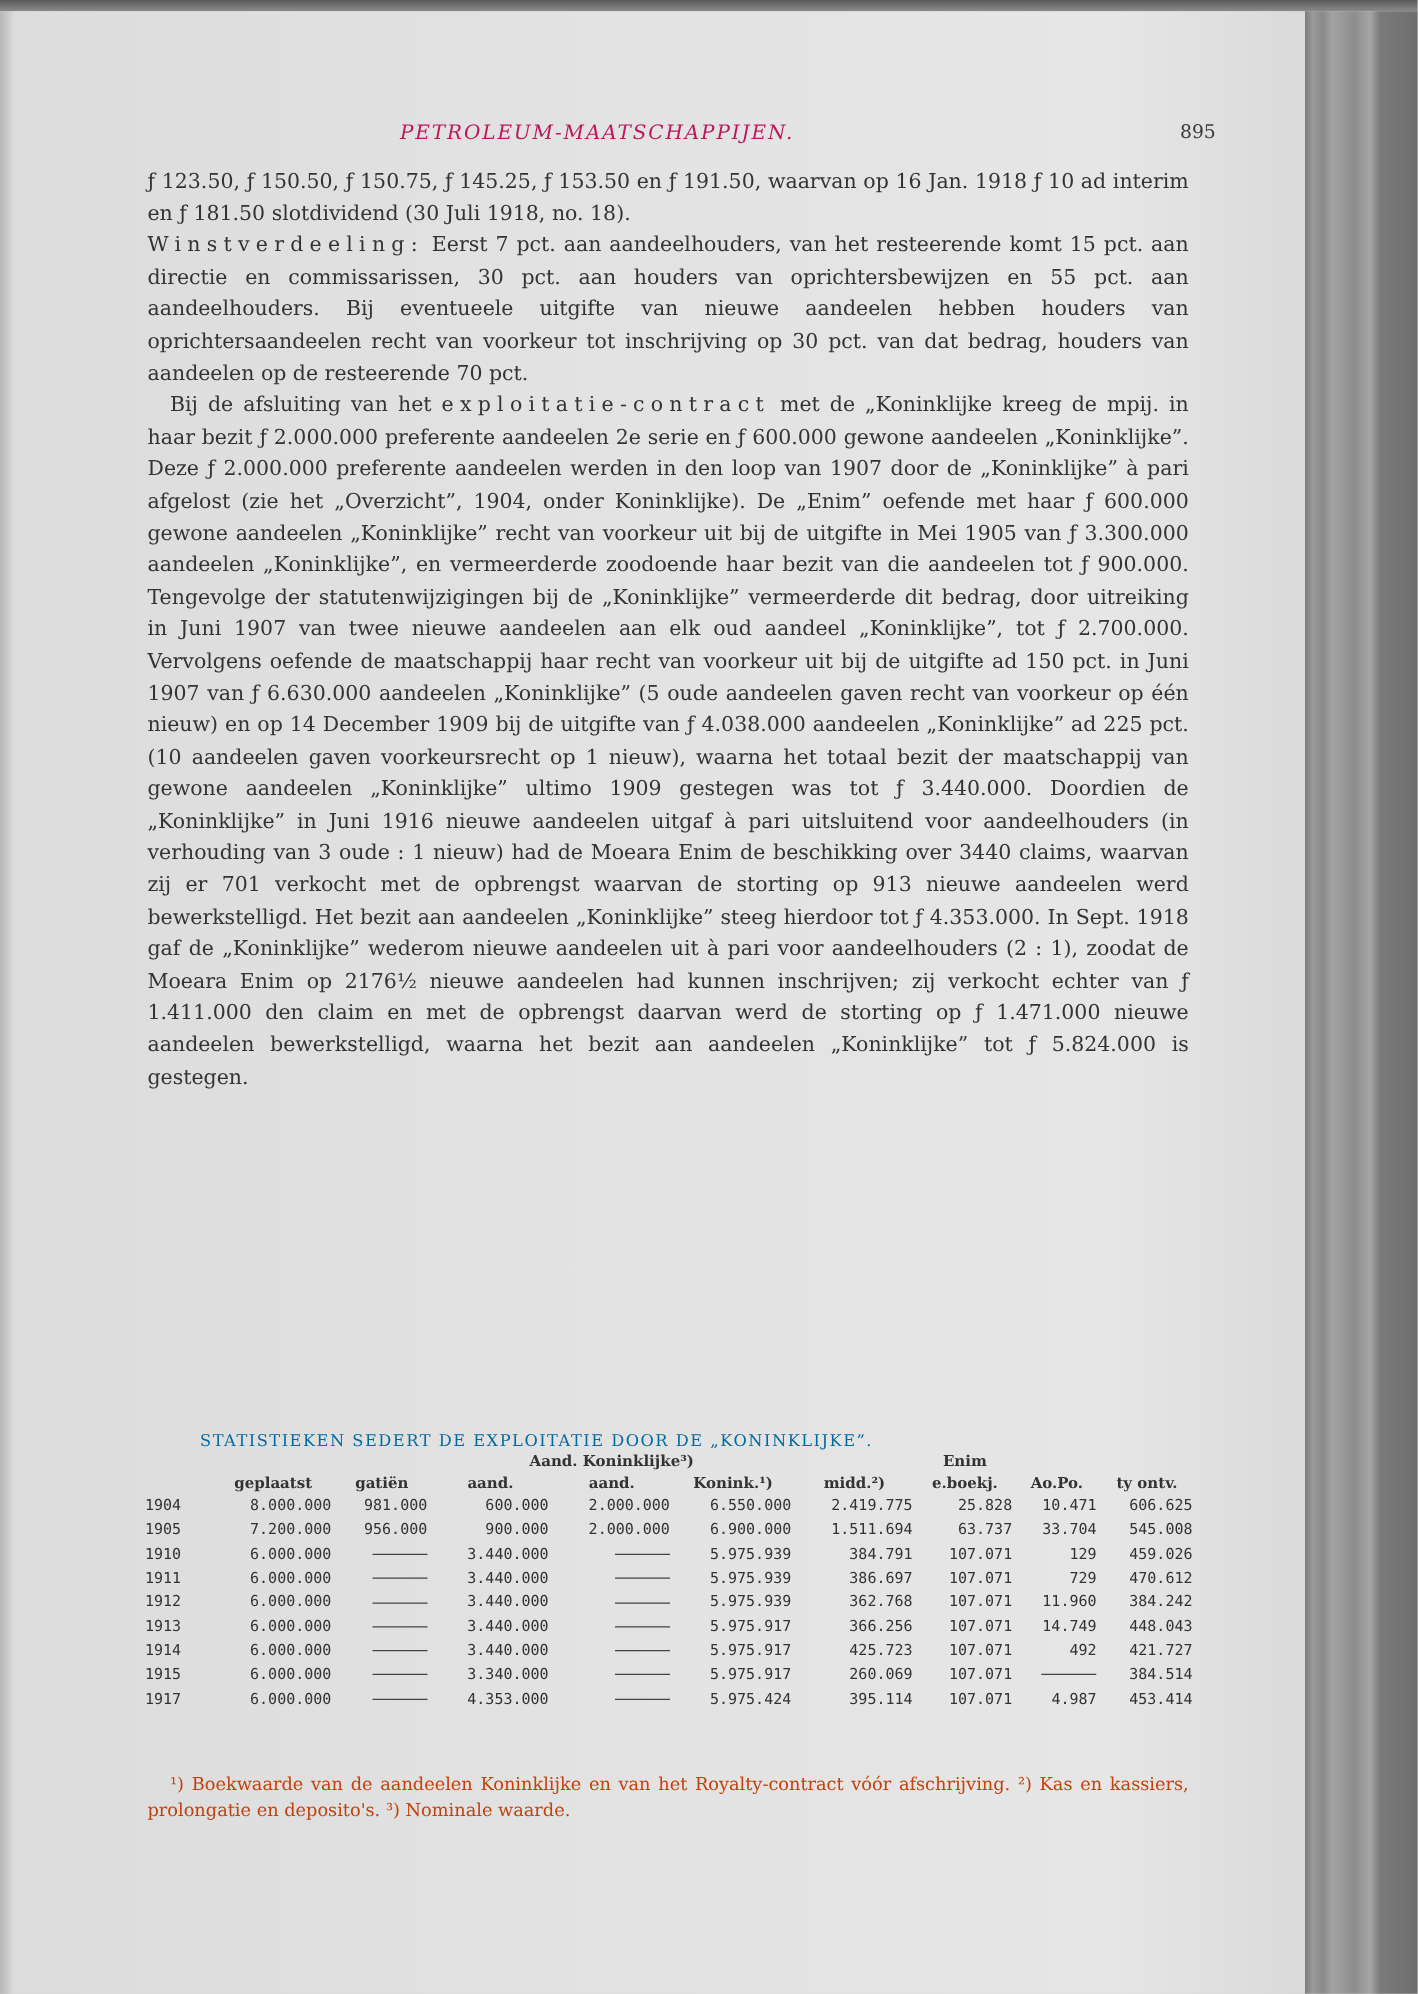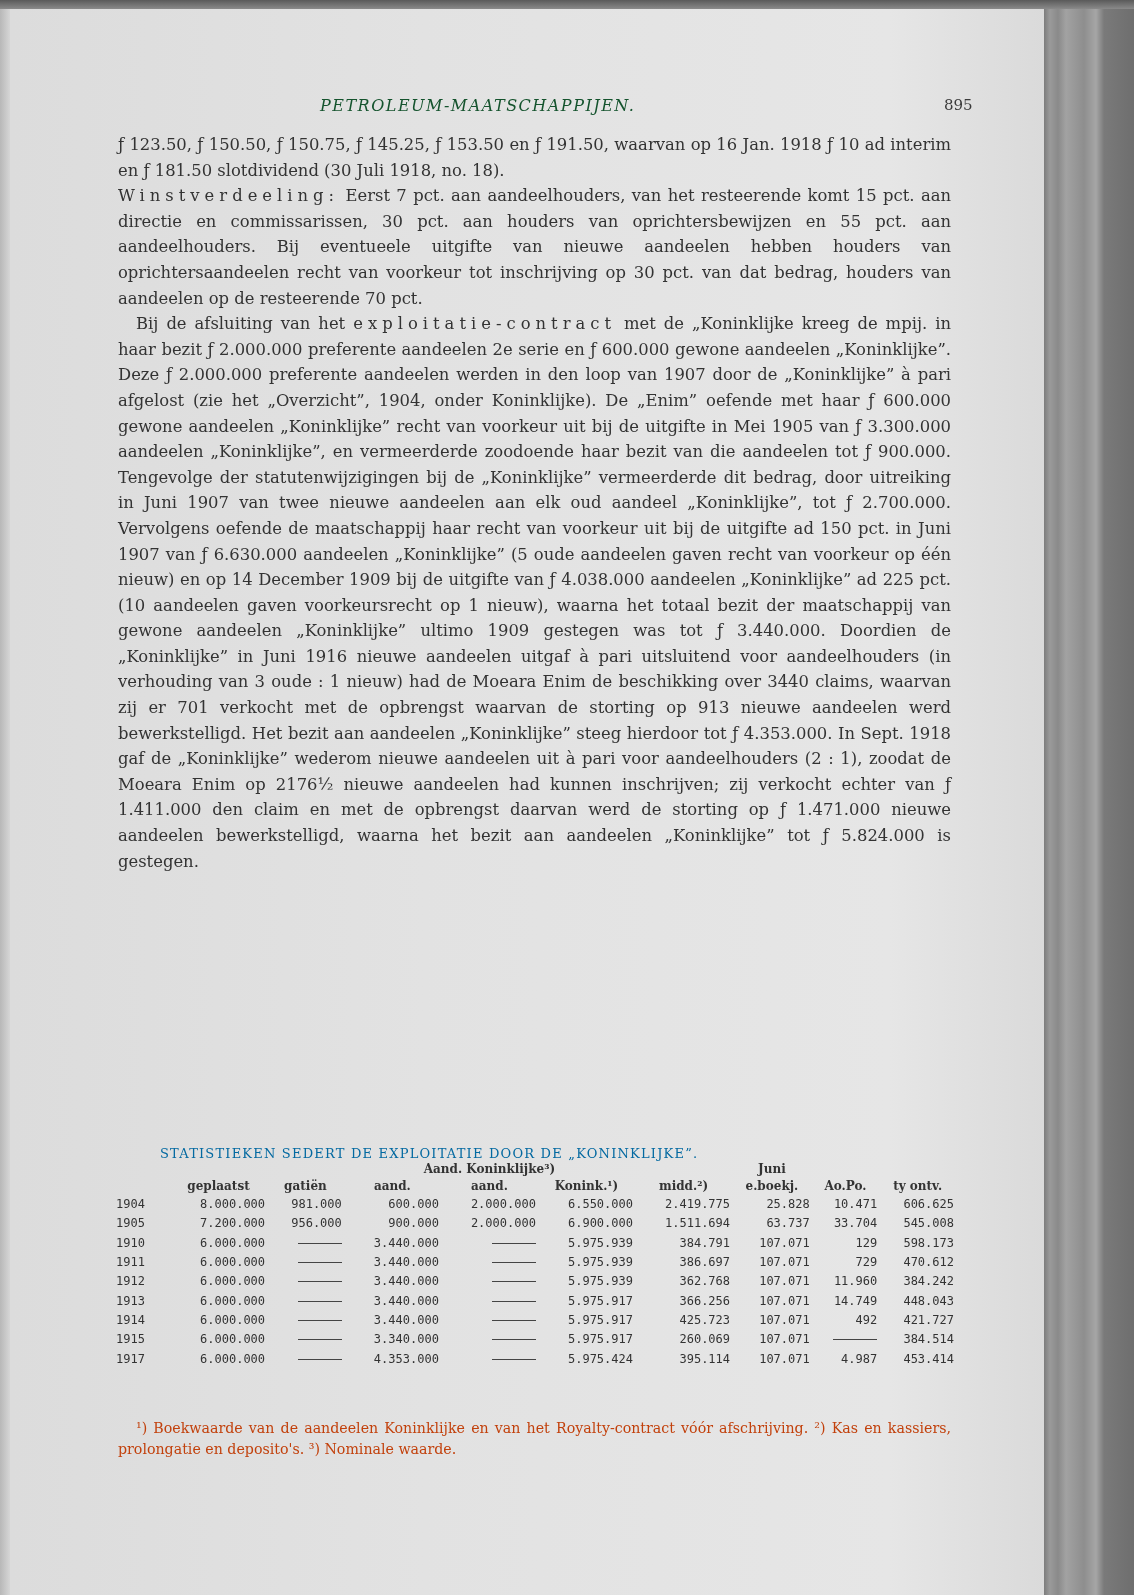--- a/index.html
+++ b/index.html
@@ -17,21 +17,21 @@
   .page {
     position: absolute; left: 10px; top: 9px; width: 1034px; height: 1586px;
     background: linear-gradient(90deg, #dcdcdc 0%, #e2e2e2 40%, #e6e6e6 85%, #dadada 100%);
   }
   .binding {
     position: absolute; left: 1044px; top: 9px; width: 90px; height: 1586px;
     background: linear-gradient(90deg, #7c7c7c 0px, #9a9a9a 6px, #8a8a8a 14px, #a2a2a2 22px, #8e8e8e 40px, #a6a6a6 52px, #7a7a7a 60px, #6e6e6e 90px);
   }
   .running-head {
     position: absolute; top: 96px; left: 320px; width: 520px;
-    font-style: italic; font-size: 16px; letter-spacing: 1.5px; color: #14532d;
+    font-style: italic; font-size: 16px; letter-spacing: 1.5px; color: #be185d;
   }
   .page-number { position: absolute; top: 96px; left: 944px; font-size: 15px; color: #3a3a3a; }
   .body-text {
     position: absolute; left: 118px; top: 132px; width: 833px;
     font-size: 16.4px; line-height: 25.6px; text-align: justify; color: #333;
   }
   .body-text p { margin: 0; text-indent: 0; }
   .body-text p.indent { text-indent: 18px; }
   .spaced { letter-spacing: 5px; }
   .table-title {
@@ -75,21 +75,21 @@
 <div class="table-title">STATISTIEKEN SEDERT DE EXPLOITATIE DOOR DE „KONINKLIJKE”.</div>
 
 <table class="stats">
   <thead>
     <tr>
       <th></th>
         <th></th>
         <th></th>
       <th colspan="3">Aand. Koninklijke³)</th>
       <th></th>
-      <th>Juni</th>
+      <th>Enim</th>
       <th></th>
         <th></th>
     </tr>
     <tr>
       <th></th>
       <th>geplaatst</th>
       <th>gatiën</th>
       <th>aand.</th>
       <th>aand.</th>
       <th>Konink.¹)</th>
@@ -127,21 +127,21 @@
       <tr>
         <td class="year">1910</td>
         <td class="num">6.000.000</td>
         <td class="num"><span class="dash"></span></td>
         <td class="num">3.440.000</td>
         <td class="num"><span class="dash"></span></td>
         <td class="num">5.975.939</td>
         <td class="num">384.791</td>
         <td class="num">107.071</td>
         <td class="num">129</td>
-        <td class="num">598.173</td>
+        <td class="num">459.026</td>
       </tr>
       <tr>
         <td class="year">1911</td>
         <td class="num">6.000.000</td>
         <td class="num"><span class="dash"></span></td>
         <td class="num">3.440.000</td>
         <td class="num"><span class="dash"></span></td>
         <td class="num">5.975.939</td>
         <td class="num">386.697</td>
         <td class="num">107.071</td>

